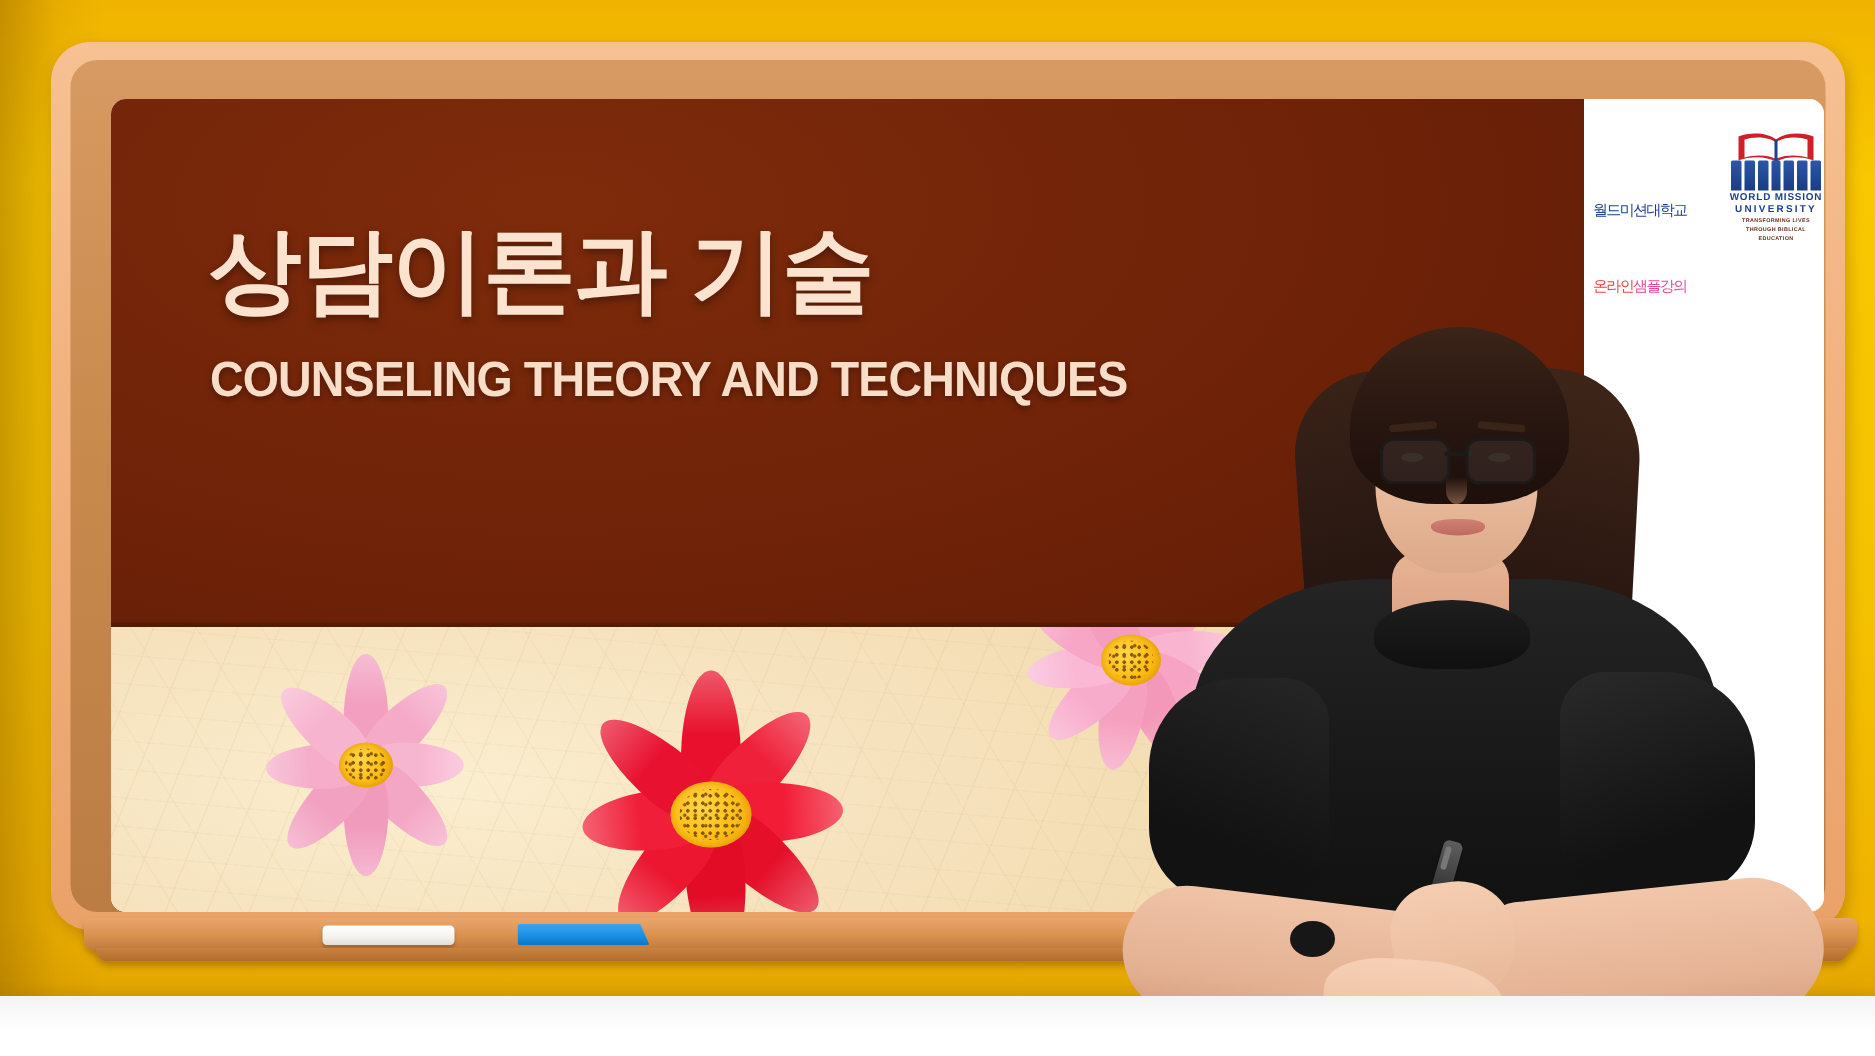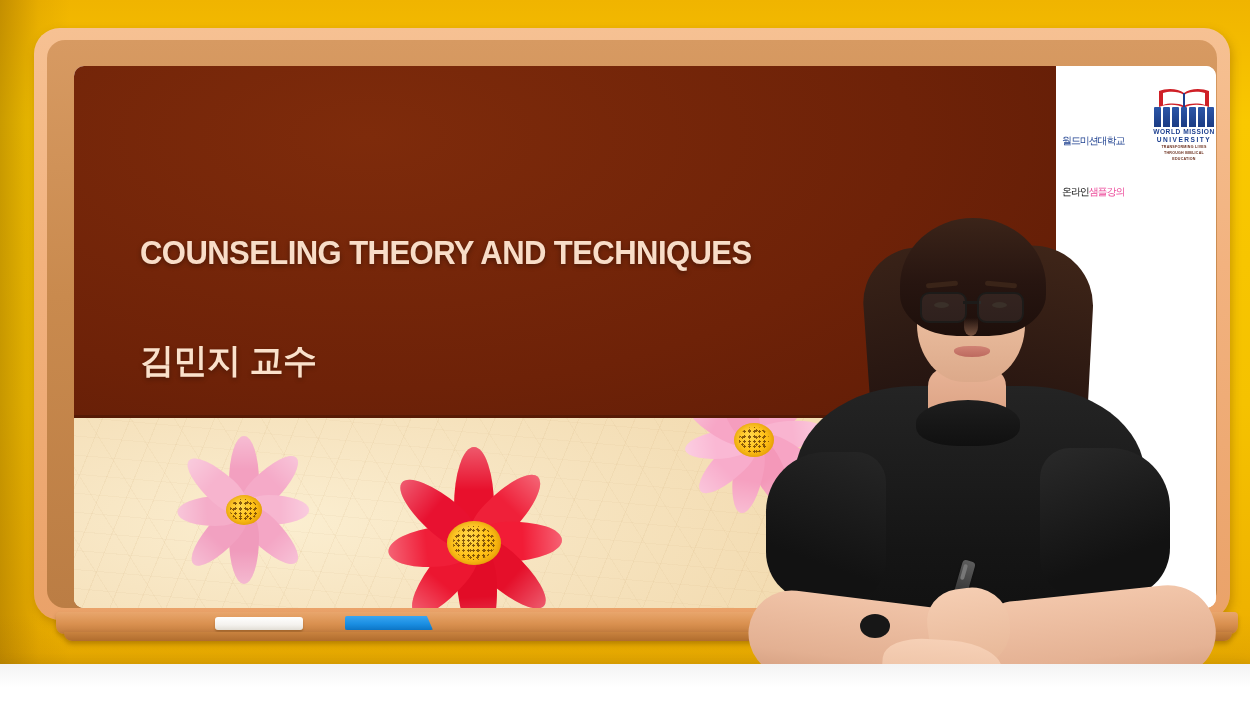--- a/index.html
+++ b/index.html
@@ -206,21 +206,21 @@
   }
   .logo-kr-line {
     font-size: 10px;
     font-weight: 400;
     letter-spacing: -1.1px;
     white-space: nowrap;
     text-shadow: 0 1px 0 rgba(255,255,255,.9);
     margin-top: 40px;
   }
   .logo-kr-line.l1 { color: #1c3f8f; }
-  .logo-kr-line.l2 .hl { color: #000000; }
+  .logo-kr-line.l2 .hl { color: #ef4444; }
   .logo-kr-line.l2 .rest { color: #ec4899; }
 
   .logo-mark {
     position: absolute;
     left: 88px; top: 2px;
     width: 66px; height: 64px;
   }
   .logo-book { position: absolute; left: 8px; top: 0; width: 52px; height: 20px; }
   .logo-bars {
     position: absolute;
@@ -505,22 +505,22 @@
                 <div class="petal" style="background:#e20c27; width:40px; margin-left:-20px; height:98px; margin-top:-98px; transform:rotate(176deg);"></div>
                 <div class="petal" style="background:#ec1630; width:38px; margin-left:-19px; height:92px; margin-top:-92px; transform:rotate(220deg);"></div>
                 <div class="petal" style="background:#f01e38; width:40px; margin-left:-20px; height:86px; margin-top:-86px; transform:rotate(264deg);"></div>
                 <div class="petal" style="background:#e81130; width:38px; margin-left:-19px; height:94px; margin-top:-94px; transform:rotate(310deg);"></div>
                 <div class="core" style="width:54px; height:44px;"></div>
               </div>
             </div>
 
           </div>
 
+          <div class="slide-title">상담이론과 기술</div>
           <div class="slide-subtitle">COUNSELING THEORY AND TECHNIQUES</div>
-          <div class="slide-presenter">김민지 교수</div>
         </div>
 
         <div class="side-panel">
           <div class="logo-block">
 
             <div class="logo-kr">
               <div class="logo-kr-line l1">월드미션대학교</div>
               <div class="logo-kr-line l2"><span class="hl">온라인</span><span class="rest">샘플강의</span></div>
             </div>
 

